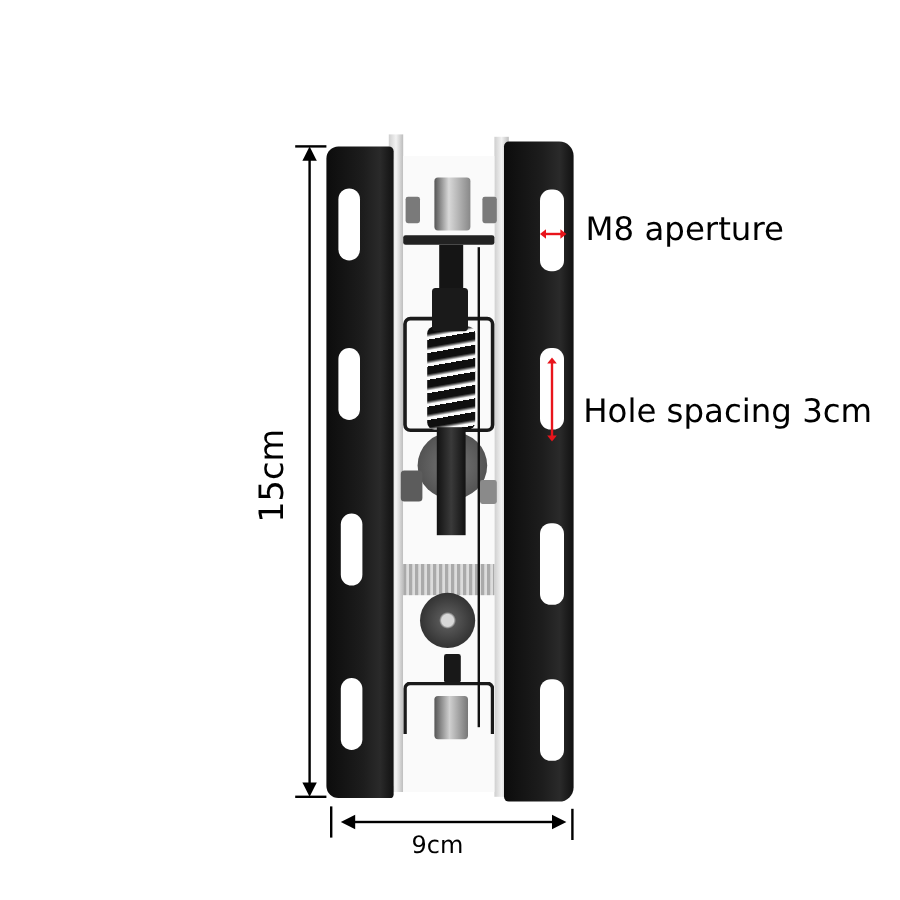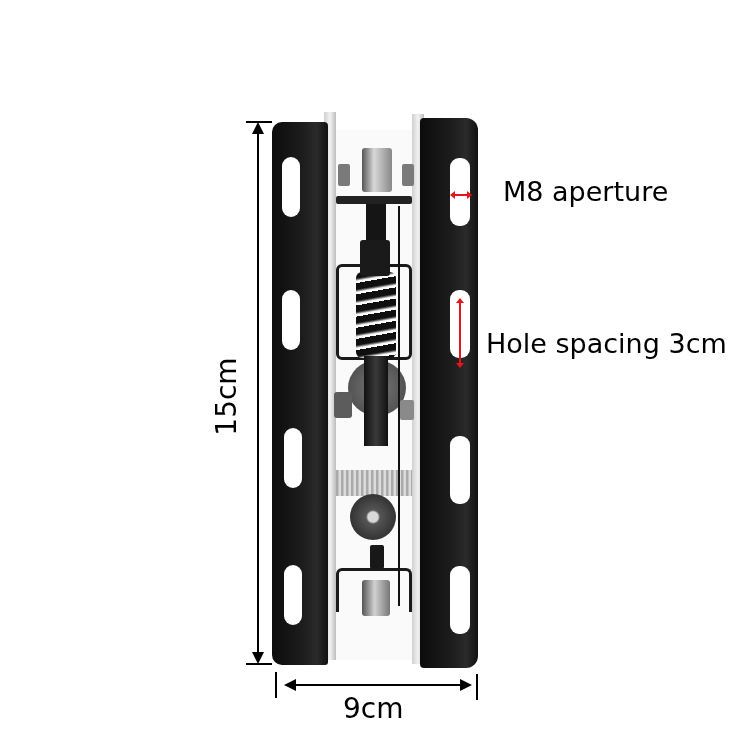--- a/index.html
+++ b/index.html
@@ -25,21 +25,21 @@
 <div class="dimline" style="left:257px;top:128px;width:2px;height:530px;"></div>
 <div class="abs" style="left:252px;top:122px;width:0;height:0;border-left:6px solid transparent;border-right:6px solid transparent;border-bottom:12px solid #000;"></div>
 <div class="abs" style="left:252px;top:652px;width:0;height:0;border-left:6px solid transparent;border-right:6px solid transparent;border-top:12px solid #000;"></div>
 <div class="label lbl-main" style="left:186px;top:380px;transform:rotate(-90deg);transform-origin:center;width:80px;text-align:center;font-size:28px;">15cm</div>
 
 <div class="dimline" style="left:275px;top:672px;width:2px;height:26px;"></div>
 <div class="dimline" style="left:476px;top:674px;width:2px;height:26px;"></div>
 <div class="dimline" style="left:290px;top:684px;width:174px;height:2px;"></div>
 <div class="abs" style="left:284px;top:679px;width:0;height:0;border-top:6px solid transparent;border-bottom:6px solid transparent;border-right:12px solid #000;"></div>
 <div class="abs" style="left:460px;top:679px;width:0;height:0;border-top:6px solid transparent;border-bottom:6px solid transparent;border-left:12px solid #000;"></div>
-<div class="label lbl-main" style="left:343px;top:692px;font-size:28px;">9cm</div>
+<div class="label lbl-main" style="left:343px;top:692px;font-size:20px;">9cm</div>
 
 <div class="flange" style="left:324px;top:112px;width:12px;height:548px;"></div>
 <div class="flange" style="left:412px;top:114px;width:12px;height:550px;"></div>
 <div class="abs" style="left:336px;top:130px;width:76px;height:530px;background:#fafafa;"></div>
 
 <div class="bracket left" style="left:272px;top:122px;width:56px;height:543px;">
   <div class="slot" style="left:10px;top:35px;width:18px;height:60px;"></div>
   <div class="slot" style="left:10px;top:168px;width:18px;height:60px;"></div>
   <div class="slot" style="left:12px;top:306px;width:18px;height:60px;"></div>
   <div class="slot" style="left:12px;top:443px;width:18px;height:60px;"></div>
@@ -72,14 +72,14 @@
 <div class="mech" style="left:364px;top:356px;width:24px;height:90px;background:linear-gradient(90deg,#111,#3a3a3a 50%,#111);"></div>
 <div class="mech" style="left:334px;top:392px;width:18px;height:26px;background:#5c5c5c;border-radius:3px;"></div>
 <div class="mech" style="left:400px;top:400px;width:14px;height:20px;background:#8a8a8a;border-radius:2px;"></div>
 <div class="mech" style="left:336px;top:470px;width:76px;height:26px;background:repeating-linear-gradient(90deg,#aaa 0,#aaa 2px,#dcdcdc 3px,#dcdcdc 5px);"></div>
 <div class="mech" style="left:350px;top:494px;width:46px;height:46px;background:radial-gradient(circle,#d8d8d8 0,#d8d8d8 5px,#555 7px,#3a3a3a 60%,#222);border-radius:50%;"></div>
 <div class="mech" style="left:370px;top:545px;width:14px;height:24px;background:#181818;border-radius:2px;"></div>
 <div class="mech" style="left:336px;top:568px;width:76px;height:44px;border:3px solid #1a1a1a;border-bottom:none;border-radius:6px 6px 0 0;box-sizing:border-box;"></div>
 <div class="mech" style="left:362px;top:580px;width:28px;height:36px;background:linear-gradient(90deg,#555,#d0d0d0 45%,#777);border-radius:3px;"></div>
 <div class="mech" style="left:398px;top:206px;width:2px;height:400px;background:#111;"></div>
 
-<div class="label lbl-main" style="left:503px;top:176px;text-align:right;">M8 aperture</div>
+<div class="label lbl-main" style="left:488px;top:176px;text-align:right;">M8 aperture</div>
 <div class="label lbl-main" style="left:486px;top:328px;">Hole spacing 3cm</div>
 
 </body></html>

